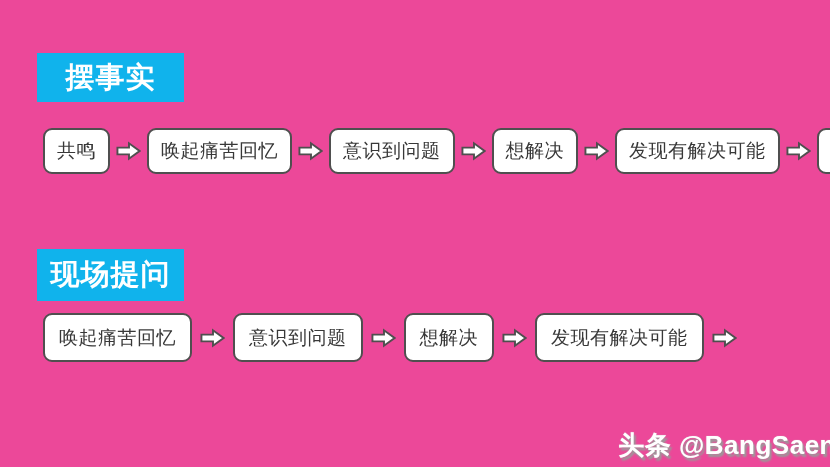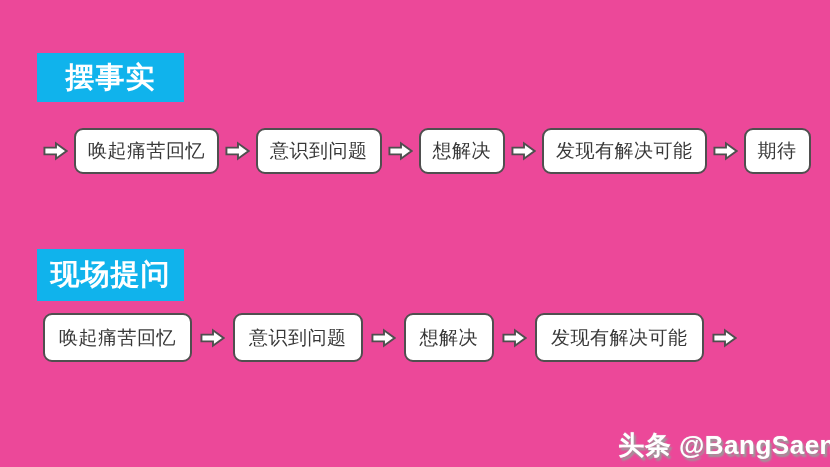--- a/index.html
+++ b/index.html
@@ -76,20 +76,21 @@
   }
 </style>
 </head>
 <body>
 
 <div class="canvas" style="--accent: #10b3ec; --line: #4f4f4f; --ink: #383838;">
 
   <div class="hdr hdr-1">摆事实</div>
 
   <div class="flow flow-1">
+    <div class="step">共鸣</div>
     <svg class="arrow" width="25" height="22" viewBox="0 0 26 22">
         <path d="M1.5 7.5 H13.5 V3 L24.5 11 L13.5 19 V14.5 H1.5 Z" fill="#ffffff" stroke="#4f4f4f" stroke-width="2"></path>
       </svg>
     <div class="step">唤起痛苦回忆</div>
     <svg class="arrow" width="25" height="22" viewBox="0 0 26 22">
         <path d="M1.5 7.5 H13.5 V3 L24.5 11 L13.5 19 V14.5 H1.5 Z" fill="#ffffff" stroke="#4f4f4f" stroke-width="2"></path>
       </svg>
     <div class="step">意识到问题</div>
     <svg class="arrow" width="25" height="22" viewBox="0 0 26 22">
         <path d="M1.5 7.5 H13.5 V3 L24.5 11 L13.5 19 V14.5 H1.5 Z" fill="#ffffff" stroke="#4f4f4f" stroke-width="2"></path>

